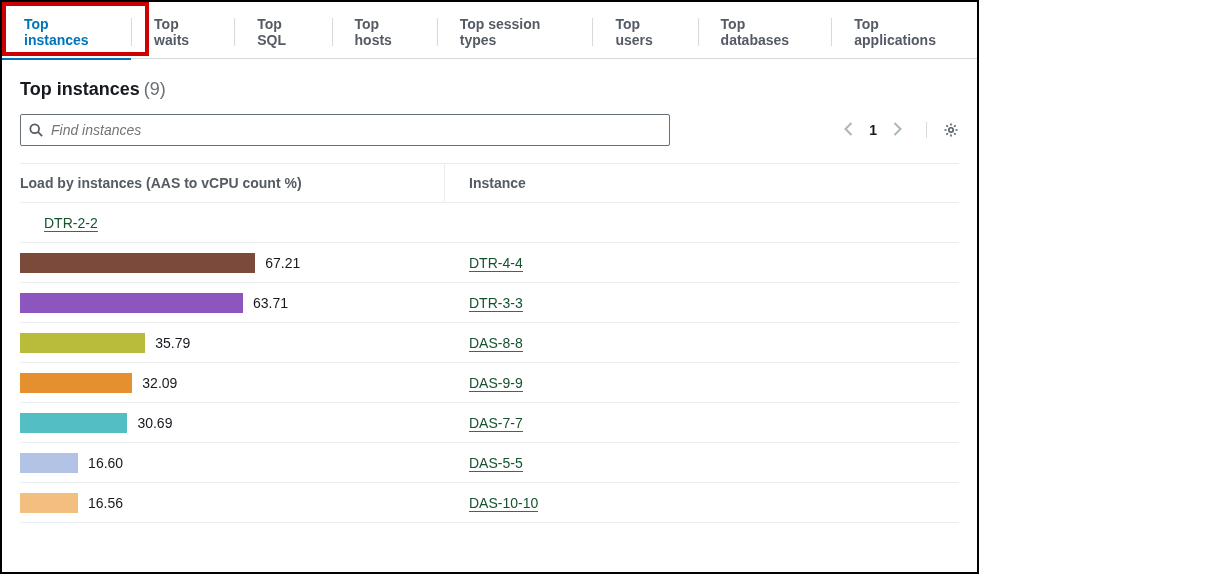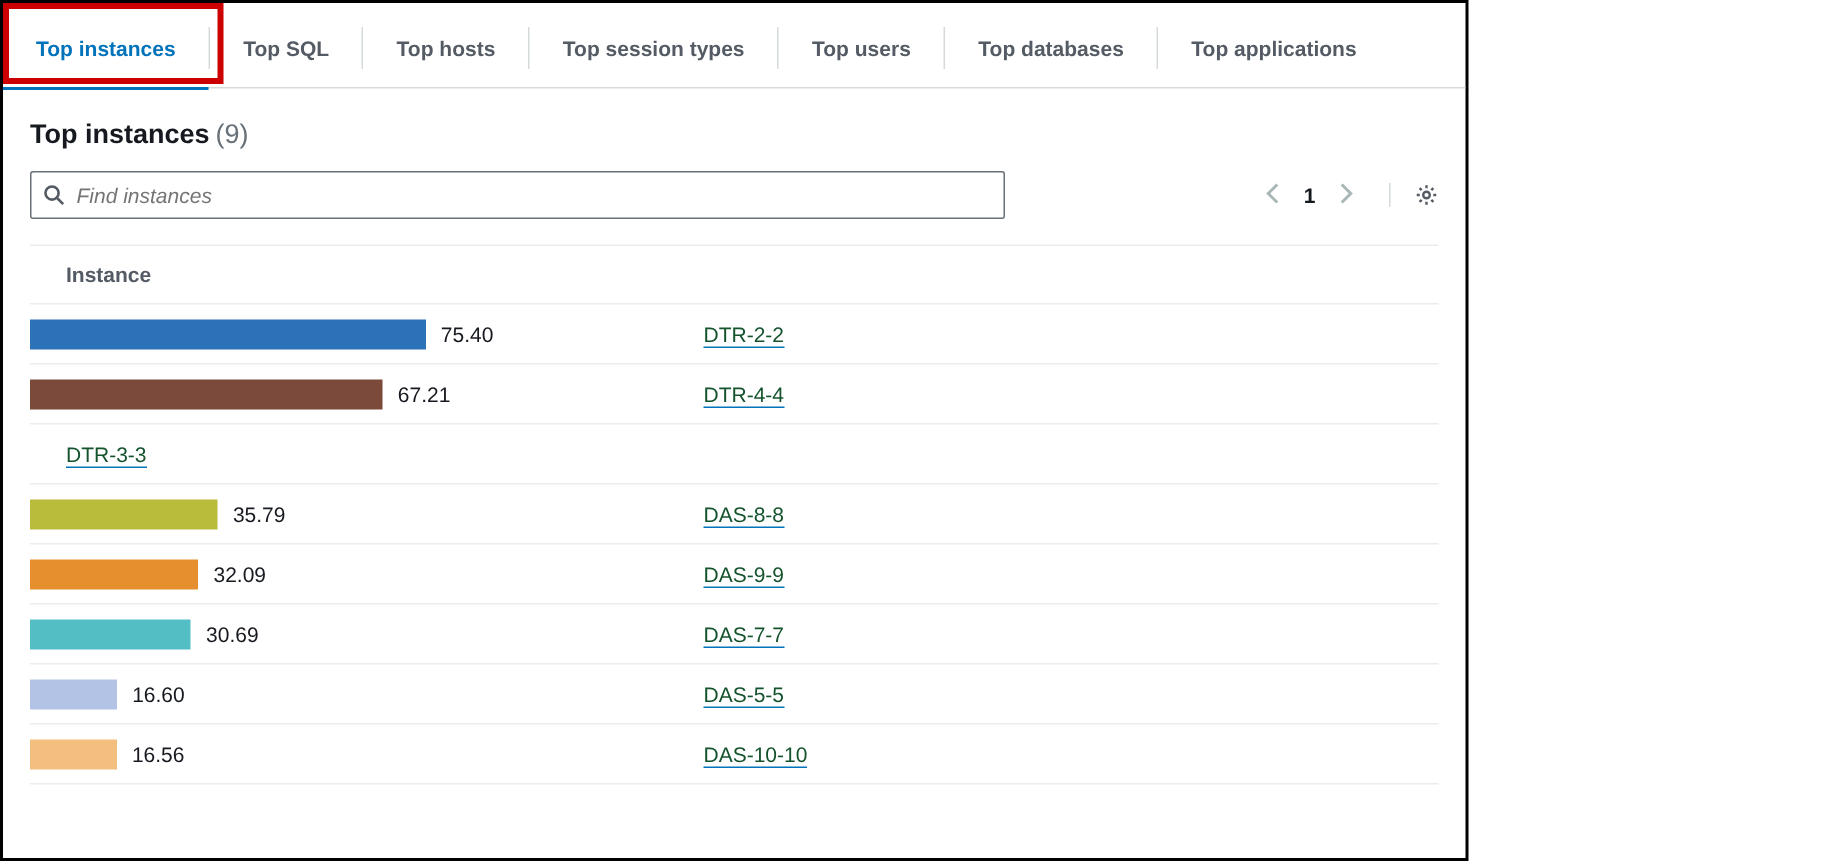--- a/index.html
+++ b/index.html
@@ -35,20 +35,21 @@
 .inst-link { color: #14532d; text-decoration: none; border-bottom: 1px solid #0073bb; }
 </style>
 </head>
 <body>
 <div class="frame">
 
 <div class="highlight-box"></div>
 
 <div class="tabs">
   <div class="tab active">Top instances</div>
+  <div class="tab">Top waits</div>
   <div class="tab">Top SQL</div>
   <div class="tab">Top hosts</div>
   <div class="tab">Top session types</div>
   <div class="tab">Top users</div>
   <div class="tab">Top databases</div>
   <div class="tab">Top applications</div>
 </div>
 
 <div class="content">
   <div class="title-row">
@@ -75,39 +76,40 @@
       <span class="gear">
         <svg width="16" height="16" viewBox="0 0 16 16">
               <circle cx="8" cy="8" r="2.2" fill="none" stroke="#545b64" stroke-width="1.6"></circle>
               <path d="M8 1.5v2M8 12.5v2M1.5 8h2M12.5 8h2M3.4 3.4l1.4 1.4M11.2 11.2l1.4 1.4M12.6 3.4l-1.4 1.4M4.8 11.2l-1.4 1.4" stroke="#545b64" stroke-width="1.6"></path>
             </svg>
       </span>
     </div>
   </div>
 
   <div class="table-head">
+    <div class="col-load">Load by instances (AAS to vCPU count %)</div>
     <div class="col-inst">Instance</div>
   </div>
 
   <div id="rows">
         <div class="row">
-          <div class="bar-cell">
-            <div class="bar" style="width: 263.9px; background: rgb(44, 114, 184);"></div>
-            <span class="bar-val">75.40</span>
-          </div>
           <div class="inst-cell"><a class="inst-link" href="#">DTR-2-2</a></div>
         </div>
         <div class="row">
           <div class="bar-cell">
             <div class="bar" style="width: 235.235px; background: rgb(123, 74, 58);"></div>
             <span class="bar-val">67.21</span>
           </div>
           <div class="inst-cell"><a class="inst-link" href="#">DTR-4-4</a></div>
         </div>
         <div class="row">
+          <div class="bar-cell">
+            <div class="bar" style="width: 222.985px; background: rgb(140, 85, 192);"></div>
+            <span class="bar-val">63.71</span>
+          </div>
           <div class="inst-cell"><a class="inst-link" href="#">DTR-3-3</a></div>
         </div>
         <div class="row">
           <div class="bar-cell">
             <div class="bar" style="width: 125.265px; background: rgb(185, 188, 58);"></div>
             <span class="bar-val">35.79</span>
           </div>
           <div class="inst-cell"><a class="inst-link" href="#">DAS-8-8</a></div>
         </div>
         <div class="row">

